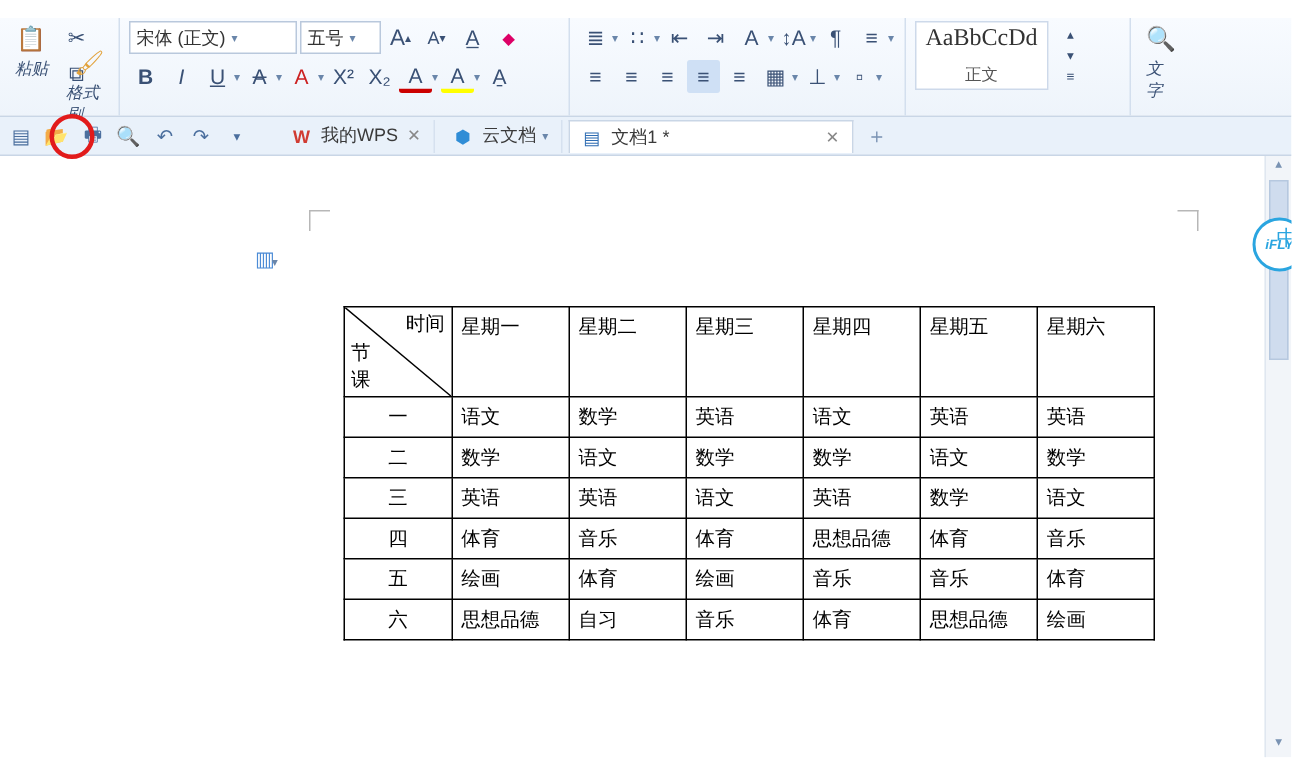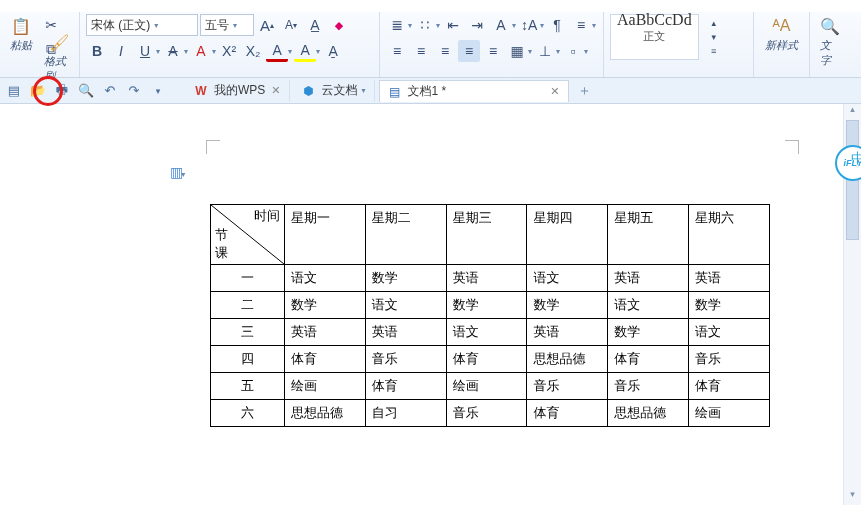--- a/index.html
+++ b/index.html
@@ -21,21 +21,21 @@
 
 .iconbtn { width:22px; height:22px; display:flex; align-items:center; justify-content:center; cursor:pointer; color:#3a5175; font-size:14px; border-radius:2px; }
 .dd { font-size:8px; color:#6a86aa; margin-left:-2px; }
 
 .combo { height:22px; border:1px solid #b9c8dc; background:#fff; display:flex; align-items:center; padding:0 4px; font-size:12px; color:#333; }
 .combo .car { margin-left:4px; font-size:8px; color:#6a86aa; }
 
 .row { display:flex; gap:2px; align-items:center; }
 .col { display:flex; flex-direction:column; gap:2px; }
 
-.stylebox { border:1px solid #cdd9ea; background:#fff; padding:15px 6px; text-align:center; font-size:11px; color:#555; height:46px; display:flex; flex-direction:column; justify-content:flex-end; cursor:pointer;}
+.stylebox { border:1px solid #cdd9ea; background:#fff; padding:2px 6px; text-align:center; font-size:11px; color:#555; height:46px; display:flex; flex-direction:column; justify-content:space-between; cursor:pointer;}
 .stylebox .prev { font-family:"Times New Roman",serif; font-size:16px; color:#333; }
 .stylebox.big .prev { font-size:22px; font-weight:bold; }
 
 
 .qatrow { height:26px; background:#e9f1fa; border-bottom:1px solid #c9d6e6; display:flex; align-items:center; padding:0 4px; gap:4px; position:relative; }
 .qa { width:20px; height:20px; display:flex; align-items:center; justify-content:center; cursor:pointer; color:#4b6f9e; font-size:13px; }
 
 .print-circle { position:absolute; left:33px; top:76px; width:30px; height:30px; border:3px solid #e21b1b; border-radius:50%; pointer-events:none; z-index:50;}
 
 .doctab { height:22px; display:flex; align-items:center; padding:0 8px; gap:6px; font-size:12px; color:#3a3a3a; border-right:1px solid #d6e1ef; cursor:pointer; }
@@ -52,21 +52,21 @@
 .vscroll .track{position:absolute; top:16px; bottom:16px; left:0; right:0;}
 .vscroll .thumb{position:absolute; top:0; left:2px; right:2px; height:120px; background:#cfdcee; border:1px solid #b6c8df; cursor:pointer;}
 
 .page { position:absolute; left:70px; top:0; width:700px; background:#fff; }
 .margin-mark { position:absolute; border-color:#b7b7b7; }
 .mm-tl { left:150px; top:50px; width:14px; height:14px; border-left:1px solid #b7b7b7; border-top:1px solid #b7b7b7; transform:translate(-14px,-14px);}
 .mm-tr { left:715px; top:50px; width:14px; height:14px; border-right:1px solid #b7b7b7; border-top:1px solid #b7b7b7; transform:translate(0,-14px);}
 
 .note-icon { position:absolute; left:100px; top:60px; color:#4b8bd6; font-size:14px;}
 
-.sched { position:absolute; left:140px; top:100px; border-collapse:collapse; font-size:13px; color:#000; }
+.sched { position:absolute; left:159px; top:100px; border-collapse:collapse; font-size:13px; color:#000; }
 .sched td { border:1px solid #000; padding:4px 6px; vertical-align:top; }
 .sched .hdr td { height:60px; }
 .sched td.w0{width:75px;} .sched td.w{width:82px;}
 .sched .center{text-align:center;}
 
 .diagcell { position:relative; }
 .diagcell svg { position:absolute; left:0; top:0; width:100%; height:100%; }
 .diag-a { position:absolute; right:4px; top:2px; }
 .diag-b { position:absolute; left:4px; bottom:2px; }
 
@@ -182,26 +182,20 @@
         <div>正文</div>
       </div>
       <div class="col" style="justify-content:center;gap:0">
         <span class="iconbtn" style="height:14px;font-size:9px">▴</span>
         <span class="iconbtn" style="height:14px;font-size:9px">▾</span>
         <span class="iconbtn" style="height:14px;font-size:9px">≡</span>
       </div>
     </div>
   </div>
 
-  <div class="rgroup" style="width:56px">
-    <div class="bigbtn">
-      <span class="glyph" style="color:#b84">ᴬA</span>
-      <span class="lbl">新样式</span>
-    </div>
-  </div>
 
   <div class="rgroup" style="border-right:none;width:40px">
     <div class="bigbtn">
       <span class="glyph">🔍</span>
       <span class="lbl">文字</span>
     </div>
   </div>
 </div>
 
 <div class="qatrow">

